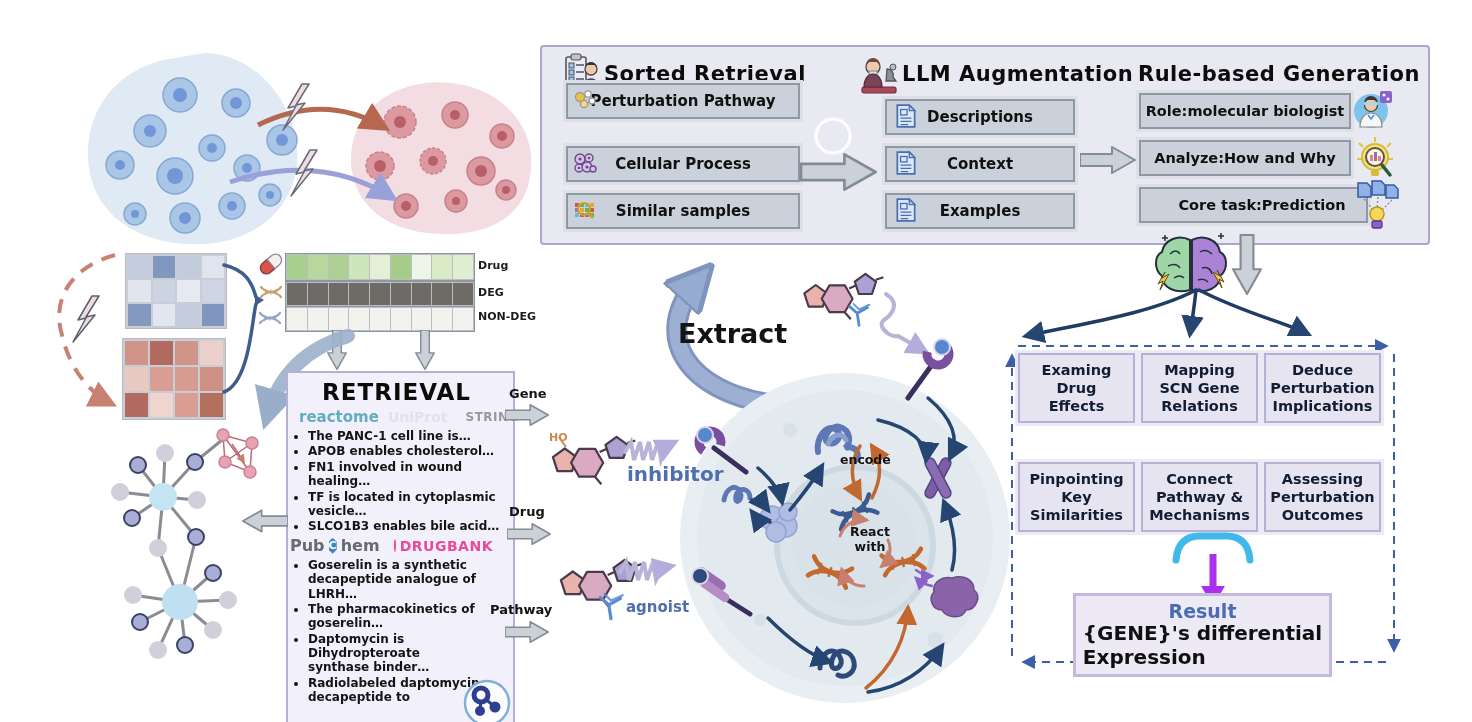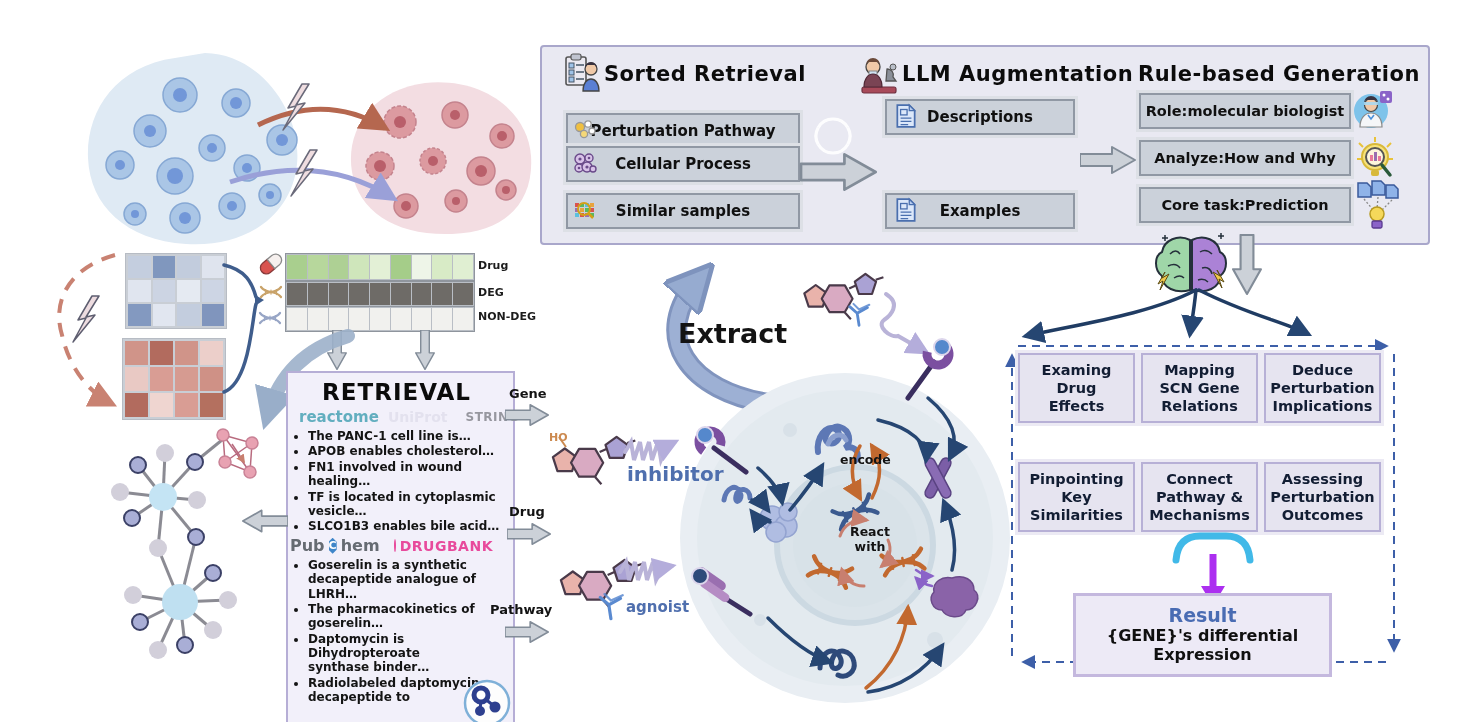--- a/index.html
+++ b/index.html
@@ -22,21 +22,21 @@
   .logorow{display:flex;align-items:center;gap:9px;margin:1px 12px 1px 2px;height:20px;}
   .retrieval ul{margin:2px 0 2px 0;padding-left:20px;font-size:12px;line-height:1.2;color:#141414;font-weight:600;}
   .retrieval li{margin:0 0 1px 0;}
   
   .analysis-box{position:absolute;width:113px;height:66px;background:#e6e4f0;border:2px solid #b7b0d6;
                 box-shadow:0 0 0 3px #eceaf4;display:flex;align-items:center;justify-content:center;
                 text-align:center;font-size:14.5px;font-weight:700;color:#121d33;white-space:pre-line;line-height:1.25;}
   .result-box{position:absolute;left:1073px;top:593px;width:253px;height:78px;background:#edeaf6;
               border:3px solid #c4b8de;display:flex;flex-direction:column;align-items:center;justify-content:center;}
   .result-title{font-size:19px;font-weight:700;color:#4a6cb3;line-height:1.1;}
-  .result-text{font-size:16px;font-weight:700;color:#101010;text-align:center;white-space:pre-line;line-height:1.2;}
+  .result-text{font-size:20px;font-weight:700;color:#101010;white-space:pre-line;line-height:1.2;}
   
   .hm{position:absolute;display:grid;gap:2px;background:#c9ced5;padding:2px;border:1px solid #b7bcc4;}
   .hm>div{width:100%;height:100%;}
   .striprow{position:absolute;display:grid;grid-template-columns:repeat(9,1fr);gap:1px;background:#b9bec5;
             padding:1px;border:1.5px solid #8f959d;}
   .striprow>div{height:100%;}
   svg{display:block;}
   .strip-label{position:absolute;font-size:11px;font-weight:700;color:#1c1c1c;}
 </style>
 </head>
@@ -509,21 +509,21 @@
     <rect x="7" y="1" width="10" height="6" rx="2" fill="#c0c4d0" stroke="#555" stroke-width="1.2"></rect>
     <rect x="5" y="10" width="5" height="5" fill="#9fc3e8" stroke="#456"></rect>
         <path d="M12,12 h8 M12,19 h8 M12,26 h8" stroke="#456" stroke-width="1.4"></path>
     <rect x="5" y="17" width="5" height="5" fill="#9fc3e8" stroke="#456"></rect>
         <rect x="5" y="24" width="5" height="5" fill="#9fc3e8" stroke="#456"></rect>
     <circle cx="27" cy="16" r="6" fill="#f0c9a8" stroke="#444" stroke-width="1.3"></circle>
     <path d="M21,15 a6,6 0 0 1 12,0 l-2,-3 h-8 z" fill="#3a3340"></path>
     <path d="M19,38 c0,-8 4,-12 8,-12 c4,0 8,4 8,12 z" fill="#5a7fd4" stroke="#444" stroke-width="1.3"></path>
   </svg>
   <div class="panel-title" style="left:62px;top:15px;">Sorted Retrieval</div>
-  <div class="panel-box" style="left:24px;top:66px;width:230px;">
+  <div class="panel-box" style="left:24px;top:36px;width:230px;">
     <svg class="bicon" width="26" height="26" viewBox="0 0 26 26">
           <g stroke="#999" stroke-width="1.3">
             <line x1="8" y1="10" x2="16" y2="7"></line>
             <line x1="8" y1="10" x2="12" y2="17"></line>
             <line x1="12" y1="17" x2="20" y2="14"></line>
             <circle cx="8" cy="10" r="4.5" fill="#f0c040"></circle>
             <circle cx="16" cy="7" r="3.2" fill="#fff"></circle>
             <circle cx="12" cy="17" r="3.6" fill="#f5d878"></circle>
             <circle cx="20" cy="14" r="3" fill="#fff"></circle>
           </g>
@@ -593,20 +593,26 @@
     <path d="M27,14 a6,6 0 0 1 6,8 l3,4 h-10 z" fill="#8a8f98" stroke="#555" stroke-width="1.3"></path>
     <circle cx="33" cy="12" r="3" fill="#b8bec8" stroke="#555"></circle>
   </svg>
   <div class="panel-title" style="left:360px;top:15px;">LLM Augmentation</div>
   <div class="panel-box" style="left:343px;top:52px;width:186px;">
     <svg class="bicon" width="22" height="26" style="left:8px;">
           <use href="#docIcon" width="22" height="26"></use>
         </svg>
     <span>Descriptions</span>
   </div>
+  <div class="panel-box" style="left:343px;top:99px;width:186px;">
+    <svg class="bicon" width="22" height="26" style="left:8px;">
+          <use href="#docIcon" width="22" height="26"></use>
+        </svg>
+    <span>Context</span>
+  </div>
   <div class="panel-box" style="left:343px;top:146px;width:186px;">
     <svg class="bicon" width="22" height="26" style="left:8px;">
           <use href="#docIcon" width="22" height="26"></use>
         </svg>
     <span>Examples</span>
   </div>
   <svg class="abs" style="left:538px;top:94px" width="56" height="38">
         <use href="#blockArrow" width="56" height="38"></use>
       </svg>
 
@@ -637,21 +643,21 @@
           <line x1="39" y1="24" x2="34" y2="24"></line>
         </g>
     <circle cx="21" cy="22" r="13" fill="#f7e27a" stroke="#d8b93a" stroke-width="2"></circle>
     <circle cx="21" cy="22" r="9" fill="#fdf6dc" stroke="#555" stroke-width="2"></circle>
     <rect x="16" y="20" width="3" height="6" fill="#e87a9a"></rect>
         <rect x="20" y="17" width="3" height="9" fill="#9a6fb0"></rect>
         <rect x="24" y="21" width="3" height="5" fill="#e87a9a"></rect>
     <line x1="28" y1="30" x2="36" y2="40" stroke="#2a5a3a" stroke-width="3.5" stroke-linecap="round"></line>
     <rect x="17" y="35" width="8" height="6" rx="2" fill="#d8b93a"></rect>
   </svg>
-  <div class="panel-box" style="left:597px;top:140px;width:208px;font-size:14.5px;">
+  <div class="panel-box" style="left:597px;top:140px;width:208px;font-size:14.5px;padding-left:17px;">
     <span>Core task:Prediction</span>
   </div>
   <svg class="abs" style="left:812px;top:132px" width="46" height="50" viewBox="0 0 46 50">
     <g fill="#8fb3e8" stroke="#3a5a9a" stroke-width="1.5">
       <path d="M4,4 h9 l4,4 v10 h-13 z"></path>
           <path d="M18,2 h9 l4,4 v10 h-13 z"></path>
           <path d="M32,6 h8 l4,4 v9 h-12 z"></path>
     </g>
     <g stroke="#888" stroke-width="1.3" stroke-dasharray="2 2">
           <line x1="10" y1="20" x2="20" y2="32"></line>

